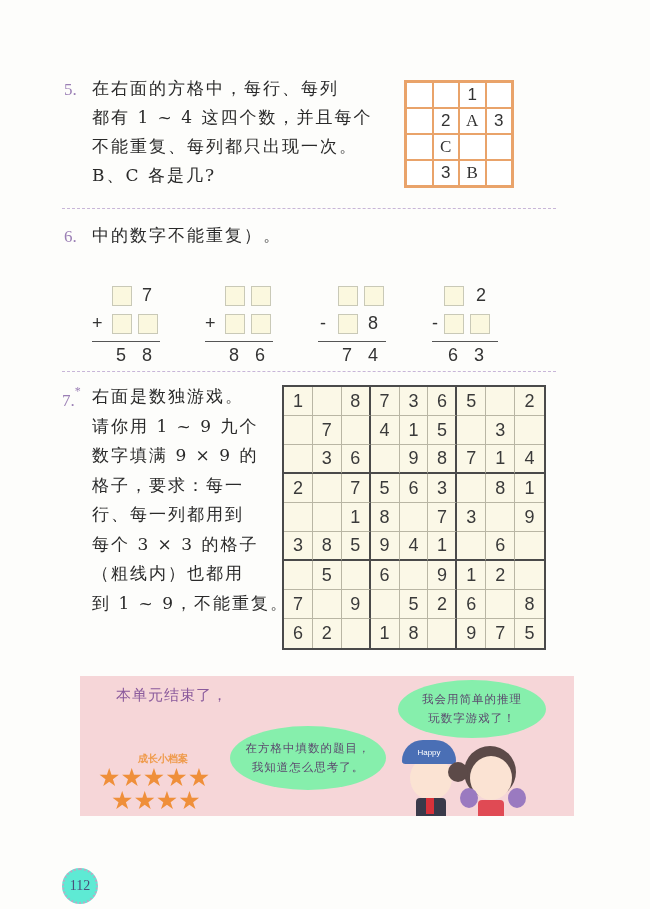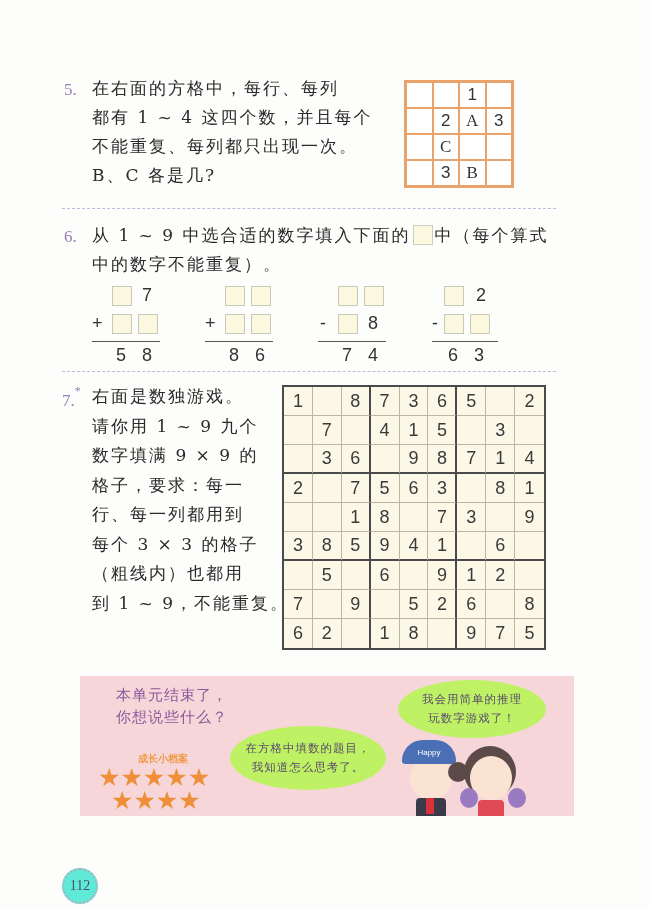--- a/index.html
+++ b/index.html
@@ -39,21 +39,21 @@
   .sudoku .s.br { border-right: 2px solid #4a4a4a; }
   .sudoku .s.bb { border-bottom: 2px solid #4a4a4a; }
   .sudoku .s.lastc { border-right: none; }
   .sudoku .s.lastr { border-bottom: none; }
 
   
   .summary { position: absolute; left: 64px; top: 676px; width: 494px; height: 140px; background: #f6d6d8; margin-left: 16px; }
   .sum-title { position: absolute; left: 36px; top: 8px; font-size: 15px; line-height: 22px; color: #8a5a9c; letter-spacing: 1px; }
   .growth { position: absolute; left: 58px; top: 76px; font-family: "DejaVu Sans", sans-serif; font-size: 10px; color: #ef9a4a; font-weight: bold; }
   .stars { position: absolute; font-size: 25px; color: #ef8f3a; letter-spacing: 0px; line-height: 24px; }
-  .bubble { position: absolute; background: #bef264; border-radius: 50%; font-size: 11.5px; line-height: 19px; color: #5b4a6e; letter-spacing: 1px; text-align: right; display: flex; align-items: center; justify-content: center; flex-direction: column; }
+  .bubble { position: absolute; background: #86efac; border-radius: 50%; font-size: 11.5px; line-height: 19px; color: #5b4a6e; letter-spacing: 1px; text-align: right; display: flex; align-items: center; justify-content: center; flex-direction: column; }
 
   .kid { position: absolute; border-radius: 50%; }
 
   .pagenum { position: absolute; left: 62px; top: 868px; width: 36px; height: 36px; border-radius: 50%;
              background: #5eead4; border: 2px dotted #b9a9c4; display: flex; align-items: center; justify-content: center;
              font-family: "Liberation Serif", serif; font-size: 14px; color: #4a4f7a; }
 </style>
 </head>
 <body>
 
@@ -83,21 +83,20 @@
     <div class="c letter">B</div>
     <div class="c"></div>
   </div>
 </div>
 
 <div class="divider" style="top:208px;"></div>
 
 <div>
   <span class="qnum" style="left:64px;top:227px;">6.</span>
   <div class="qtext" style="left:92px;top:221px;">
-    <div><span>从 1 ~ 9 中选合适的数字填入下面的</span><span class="inline-box"></span><span>中（每个算式</span></div>
     <div>中的数字不能重复）。</div>
   </div>
 
   <div class="eq" style="left:92px;top:283px;">
     <div class="row">
       <div class="box" style="left:20px;"></div>
       <span class="dg" style="left:50px;">7</span>
     </div>
     <div class="row">
       <span class="op" style="left:0px;">+</span>
@@ -258,21 +257,20 @@
       <div class="s br lastr"></div>
       <div class="s lastr">9</div>
       <div class="s lastr">7</div>
       <div class="s lastc lastr">5</div>
     </div>
 </div>
 
 <div class="summary">
   <div class="sum-title">
     <div>本单元结束了，</div>
-    <div>你想说些什么？</div>
   </div>
   <div class="growth">成长小档案</div>
   <div class="stars" style="left:18px;top:90px;">★★★★★</div>
   <div class="stars" style="left:31px;top:113px;">★★★★</div>
 
   <div class="bubble" style="left:150px;top:50px;width:156px;height:64px;">
     <div>在方格中填数的题目，</div>
     <div>我知道怎么思考了。</div>
   </div>
   <div class="bubble" style="left:318px;top:4px;width:148px;height:58px;">

